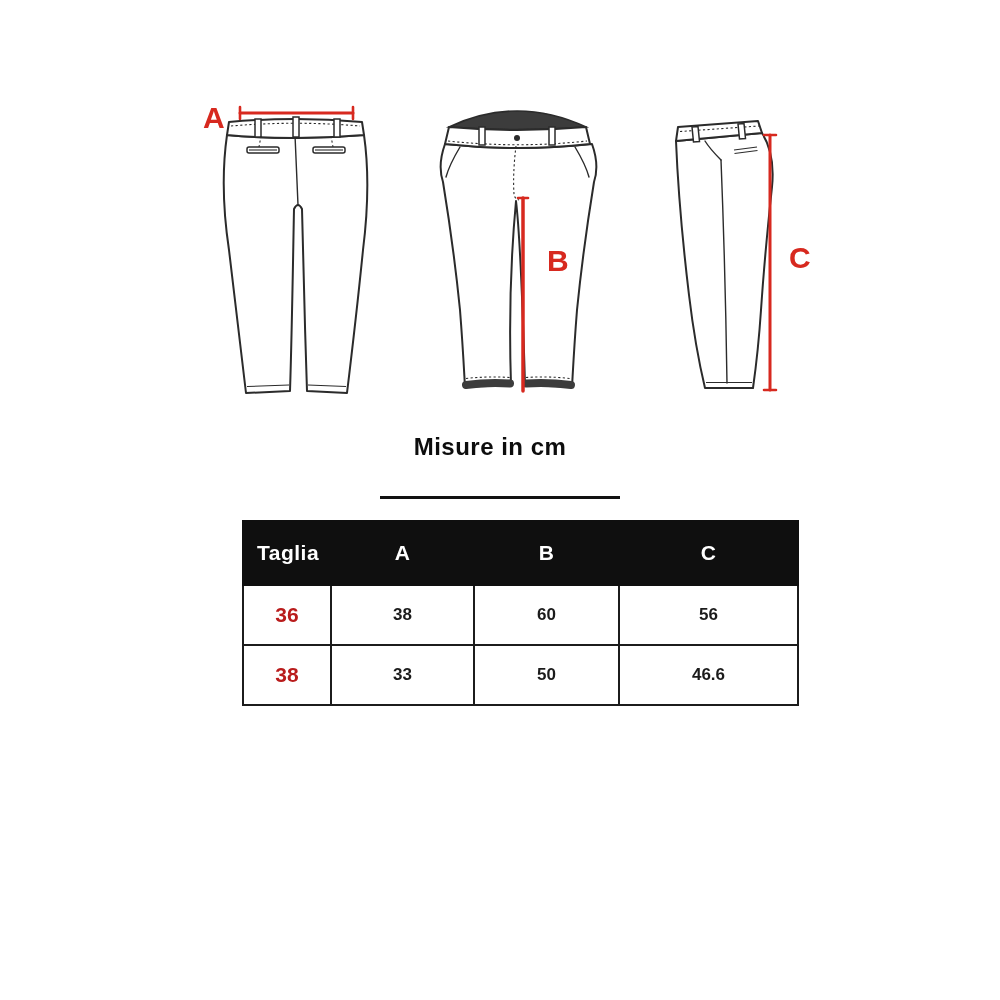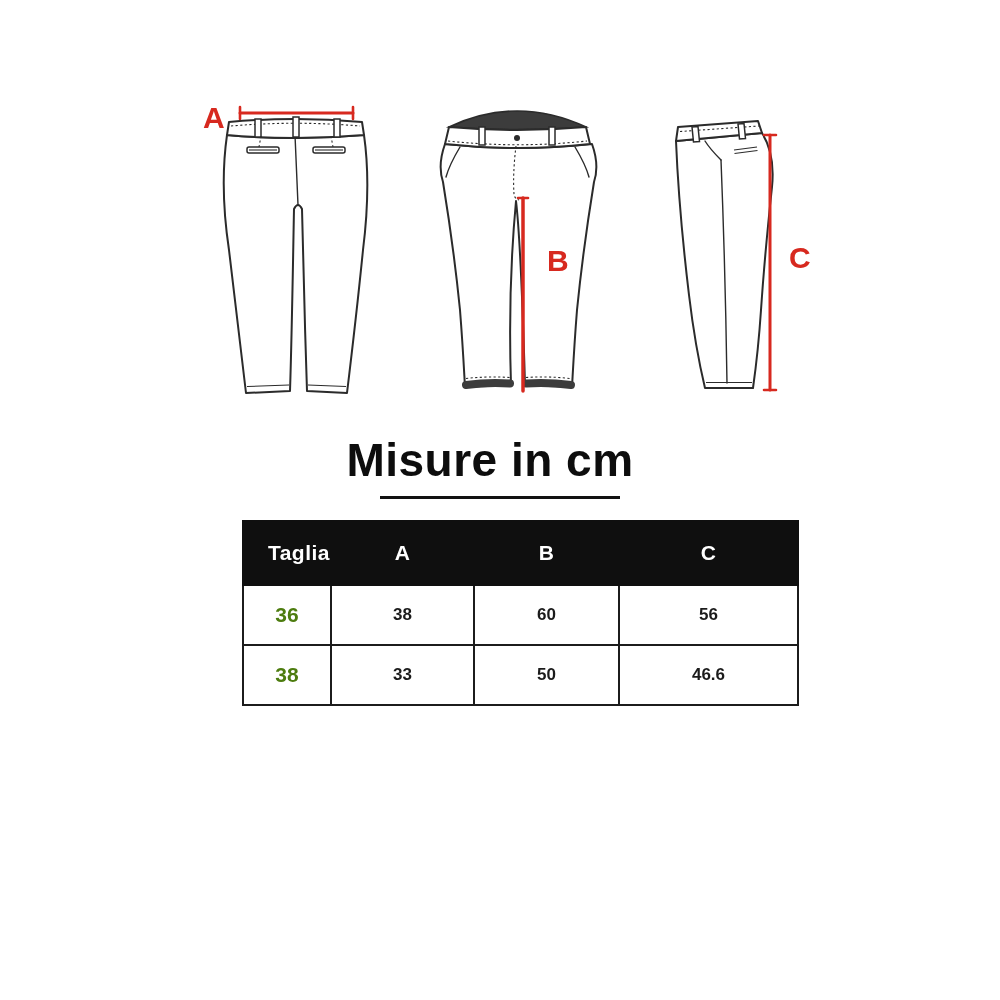--- a/index.html
+++ b/index.html
@@ -12,37 +12,37 @@
   svg .detail{fill:none;stroke:#2b2b2b;stroke-width:1.4;stroke-linecap:round;}
   svg .thin{fill:none;stroke:#2b2b2b;stroke-width:1.1;}
   svg .dotted{fill:none;stroke:#2b2b2b;stroke-width:1.1;stroke-dasharray:2.2,2.4;}
   svg .darkfill{fill:#3c3c3c;stroke:#2b2b2b;stroke-width:1.6;}
   svg .loop{fill:#ffffff;stroke:#2b2b2b;stroke-width:1.5;}
   svg .measure{fill:none;stroke:#d7291f;stroke-width:3;stroke-linecap:round;}
   svg .measure-cap{fill:none;stroke:#d7291f;stroke-width:2.6;stroke-linecap:round;}
   svg text.mlabel{font-family:"Liberation Sans",sans-serif;font-weight:bold;font-size:30px;fill:#d7291f;}
   .title{
     position:absolute;left:290px;top:433px;width:400px;text-align:center;
-    font-size:46px;font-weight:bold;letter-spacing:.5px;color:#0d0d0d;
+    font-size:24px;font-weight:bold;letter-spacing:.5px;color:#0d0d0d;
   }
   .title-underline{position:absolute;left:380px;top:496px;width:240px;height:3px;background:#111;}
   table.size-table{
     position:absolute;left:242px;top:520px;width:555px;
     border-collapse:collapse;table-layout:fixed;
   }
   table.size-table th,table.size-table td{
     border:2px solid #1c1c1c;text-align:center;vertical-align:middle;padding:0;
   }
   table.size-table thead th{
     background:#0f0f0f;color:#ffffff;border-color:#0f0f0f;height:62px;
     font-size:21px;font-weight:bold;letter-spacing:.5px;
   }
-  table.size-table thead th.first{text-align:right;padding-left:13px;}
+  table.size-table thead th.first{text-align:left;padding-left:13px;}
   table.size-table tbody td{height:58px;background:#ffffff;font-weight:bold;font-size:17px;color:#1b1b1b;}
-  table.size-table tbody td.size{font-size:21px;color:#4d7c0f;}
+  table.size-table tbody td.size{font-size:21px;color:#b91c1c;}
 </style>
 </head>
 <body>
 
 <div class="canvas">
 
   <svg class="drawing" style="left:195px;top:95px;" width="180" height="315" viewBox="0 0 180 315">
 
     <path class="outline" d="M32,40 C27,75 28,115 34,155 C41,215 47,265 51,298 L95,296
       C97,235 98,165 99,114 Q103,106 107,114 C108,165 110,235 112,296 L152,298

